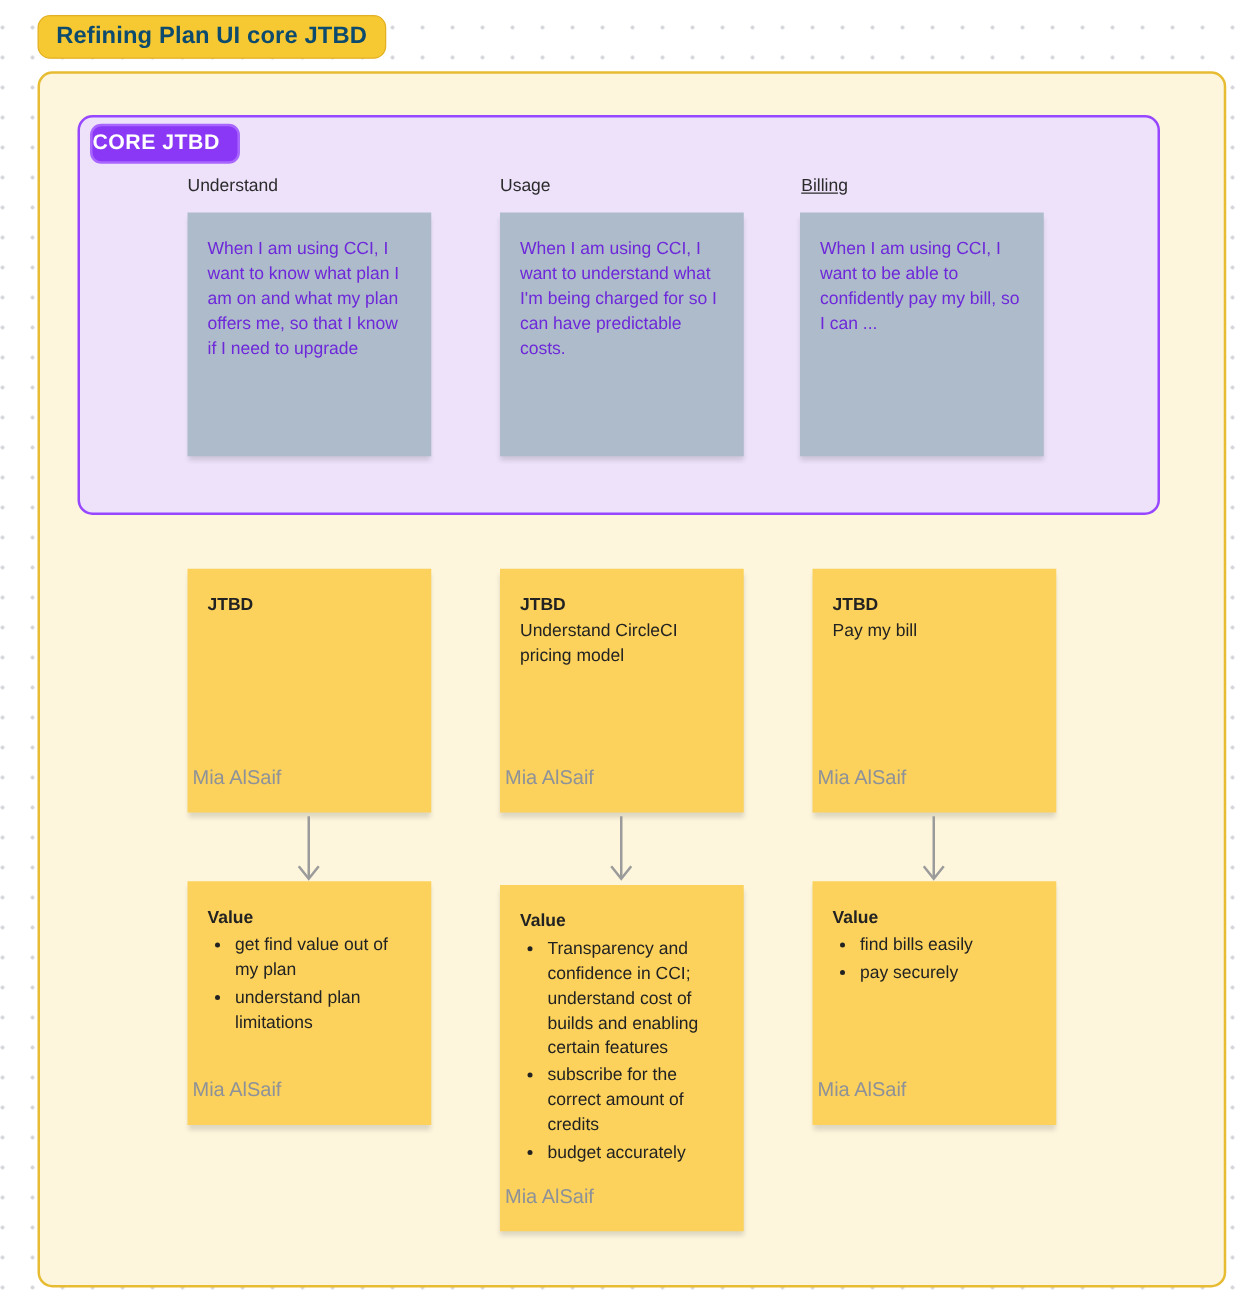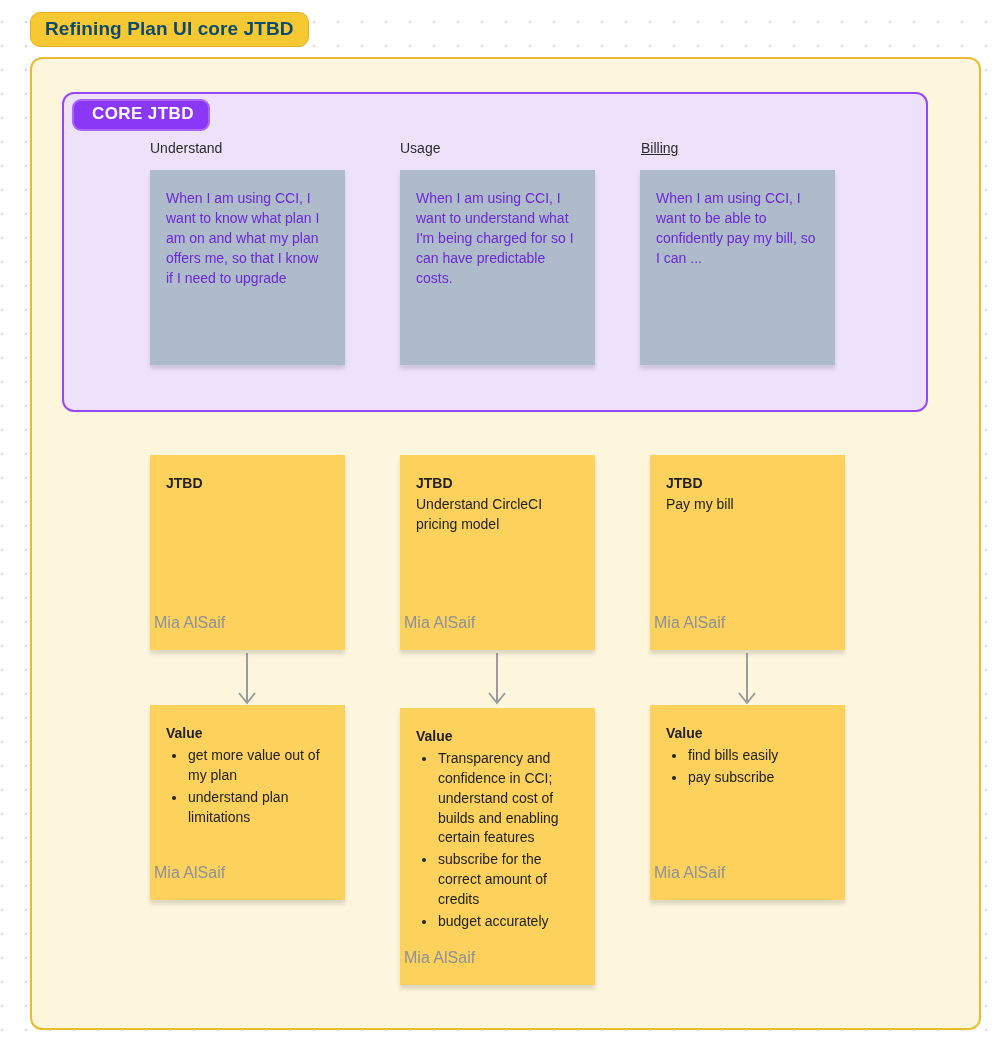--- a/index.html
+++ b/index.html
@@ -39,21 +39,21 @@
     width: 862px; height: 316px;
     background: #EDE2FA;
     border: 2px solid #9747FF;
     border-radius: 12px;
   }
   .core-pill {
     position: absolute; left: 72px; top: 99px;
     background: #8A38F6;
     border: 2px solid #A866FF;
     border-radius: 9px;
-    padding: 3px 14px 5px 18px;
+    padding: 3px 14px 5px 0;
     font-size: 17px; font-weight: bold; color: #ffffff;
     letter-spacing: 0.4px;
     white-space: nowrap;
   }
   .col-header {
     position: absolute; top: 140px;
     font-size: 14px; color: #2B2B2B;
   }
   .note {
     position: absolute;
@@ -143,38 +143,38 @@
     <polyline points="4,41 12,51 20,41" fill="none" stroke="#9B9B9B" stroke-width="2"></polyline>
   </svg>
   <svg class="arrow a3" viewBox="0 0 24 54">
     <line x1="12" y1="1" x2="12" y2="50" stroke="#9B9B9B" stroke-width="2"></line>
     <polyline points="4,41 12,51 20,41" fill="none" stroke="#9B9B9B" stroke-width="2"></polyline>
   </svg>
 
   <div class="note sticky value-note c1s">
     <div class="note-heading">Value</div>
     <ul class="bullet-list">
-      <li>get more value out of my plan</li>
+      <li>get find value out of my plan</li>
       <li>understand plan limitations</li>
     </ul>
     <div class="note-author">Mia AlSaif</div>
   </div>
 
   <div class="note sticky value-note-tall c2s">
     <div class="note-heading">Value</div>
     <ul class="bullet-list">
       <li>Transparency and confidence in CCI; understand cost of builds and enabling certain features</li>
       <li>subscribe for the correct amount of credits</li>
       <li>budget accurately</li>
     </ul>
     <div class="note-author">Mia AlSaif</div>
   </div>
 
   <div class="note sticky value-note c3s">
     <div class="note-heading">Value</div>
     <ul class="bullet-list">
       <li>find bills easily</li>
-      <li>pay subscribe</li>
+      <li>pay securely</li>
     </ul>
     <div class="note-author">Mia AlSaif</div>
   </div>
 
 </div>
 
 </body></html>

